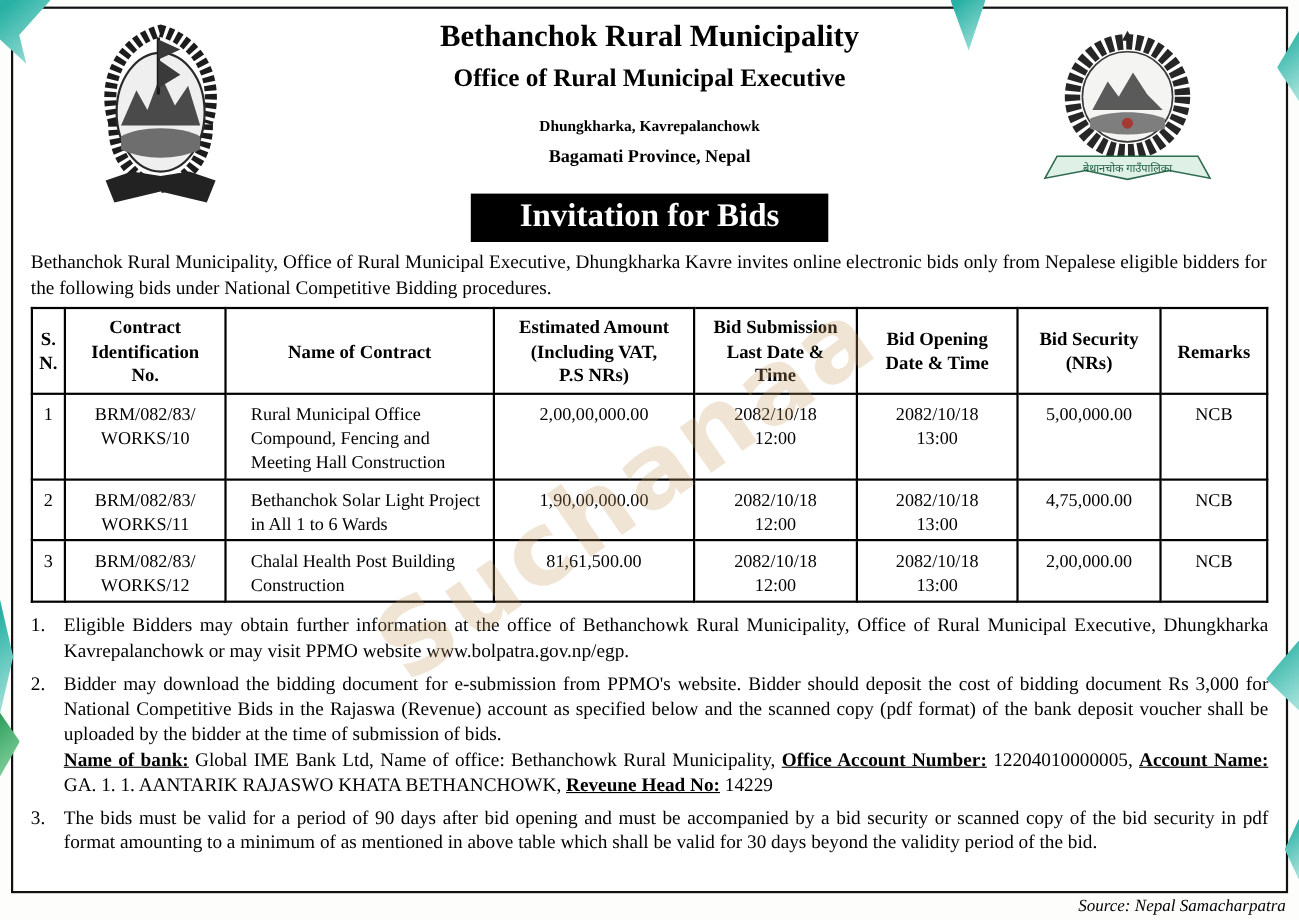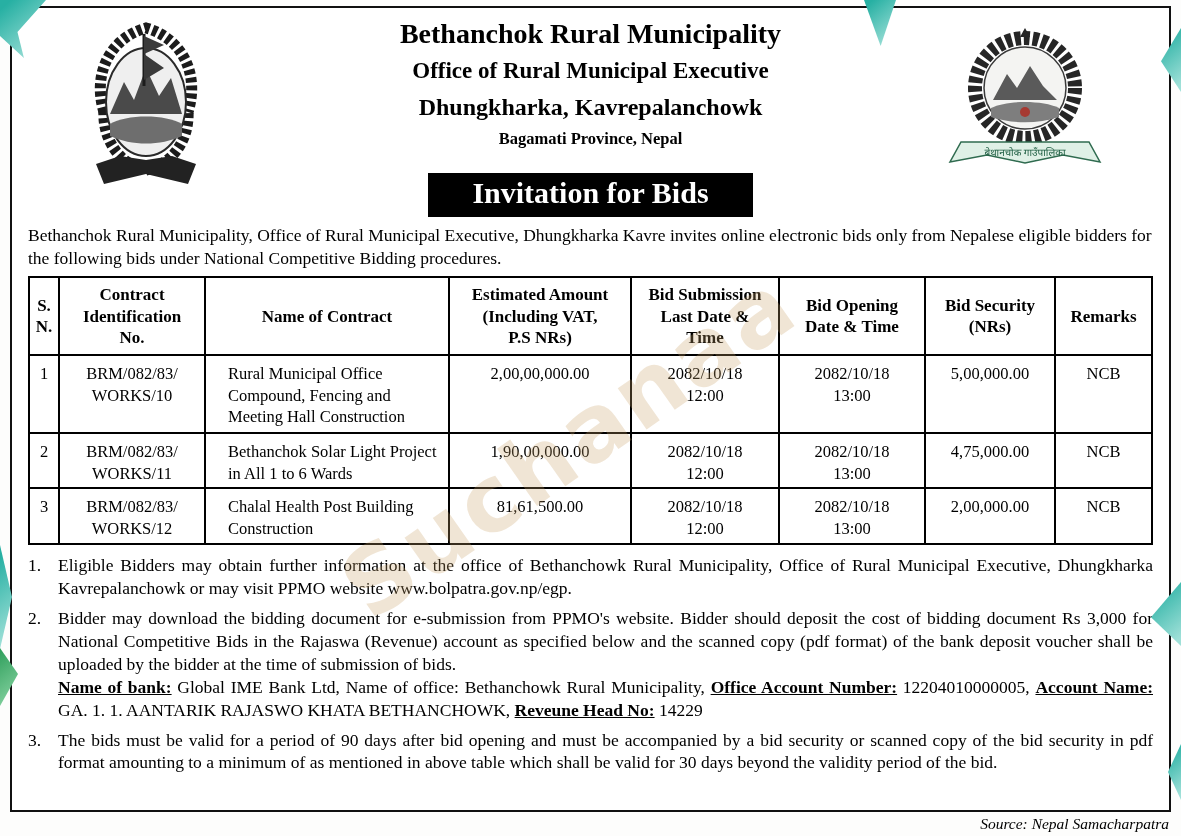--- a/index.html
+++ b/index.html
@@ -37,21 +37,21 @@
     font-size: 92px; font-weight: bold; letter-spacing: 3px;
     color: rgba(200,160,105,0.28);
     z-index: 3; pointer-events: none;
   }
   .hdr { position: relative; text-align: center; }
   .logo-l { position: absolute; left: 52px; top: 2px; width: 132px; height: 180px; }
   .logo-r { position: absolute; right: 40px; top: 14px; width: 176px; height: 150px; }
   .logo-l svg, .logo-r svg { width: 100%; height: 100%; }
   .t1 { font-size: 28px; font-weight: bold; padding-top: 8px; }
   .t2 { font-size: 23px; font-weight: bold; margin-top: 8px; }
-  .t3 { font-size: 24px; font-weight: bold; margin-top: 10px; }
+  .t3 { font-size: 14px; font-weight: bold; margin-top: 24px; }
   .t4 { font-size: 16.5px; font-weight: bold; margin-top: 8px; }
   .banner {
     display: inline-block; background: #000; color: #fff;
     font-size: 30px; font-weight: bold;
     padding: 3px 44px 7px; margin-top: 24px;
   }
   .pubdate { font-size: 16.5px; font-weight: bold; margin-top: 9px; }
   .intro { font-size: 17.5px; line-height: 1.32; margin-top: 7px; text-align: left; }
 
   table { border-collapse: collapse; table-layout: fixed; width: 100%; margin-top: 6px; font-size: 16.5px; }

